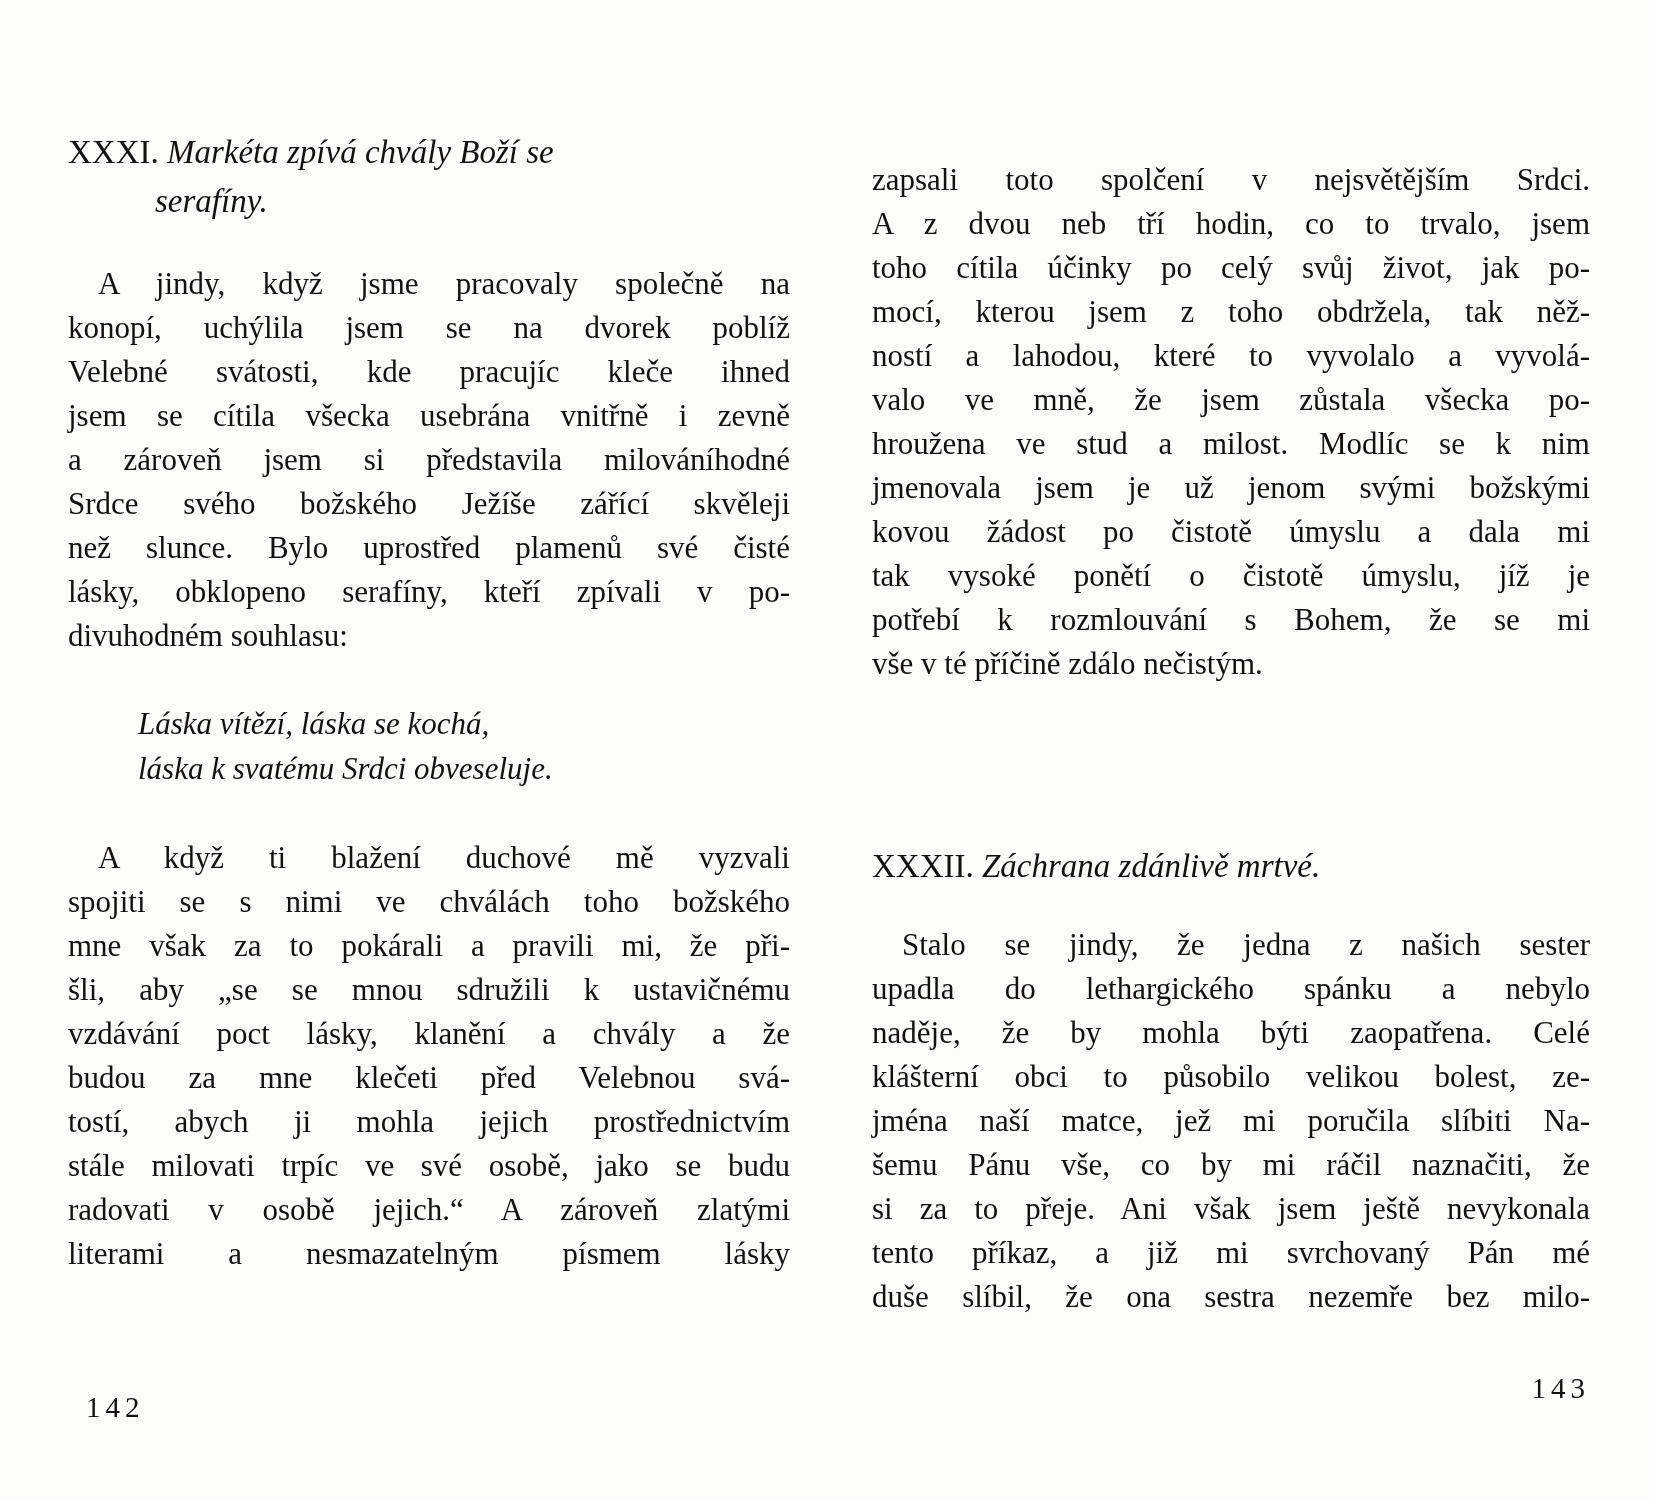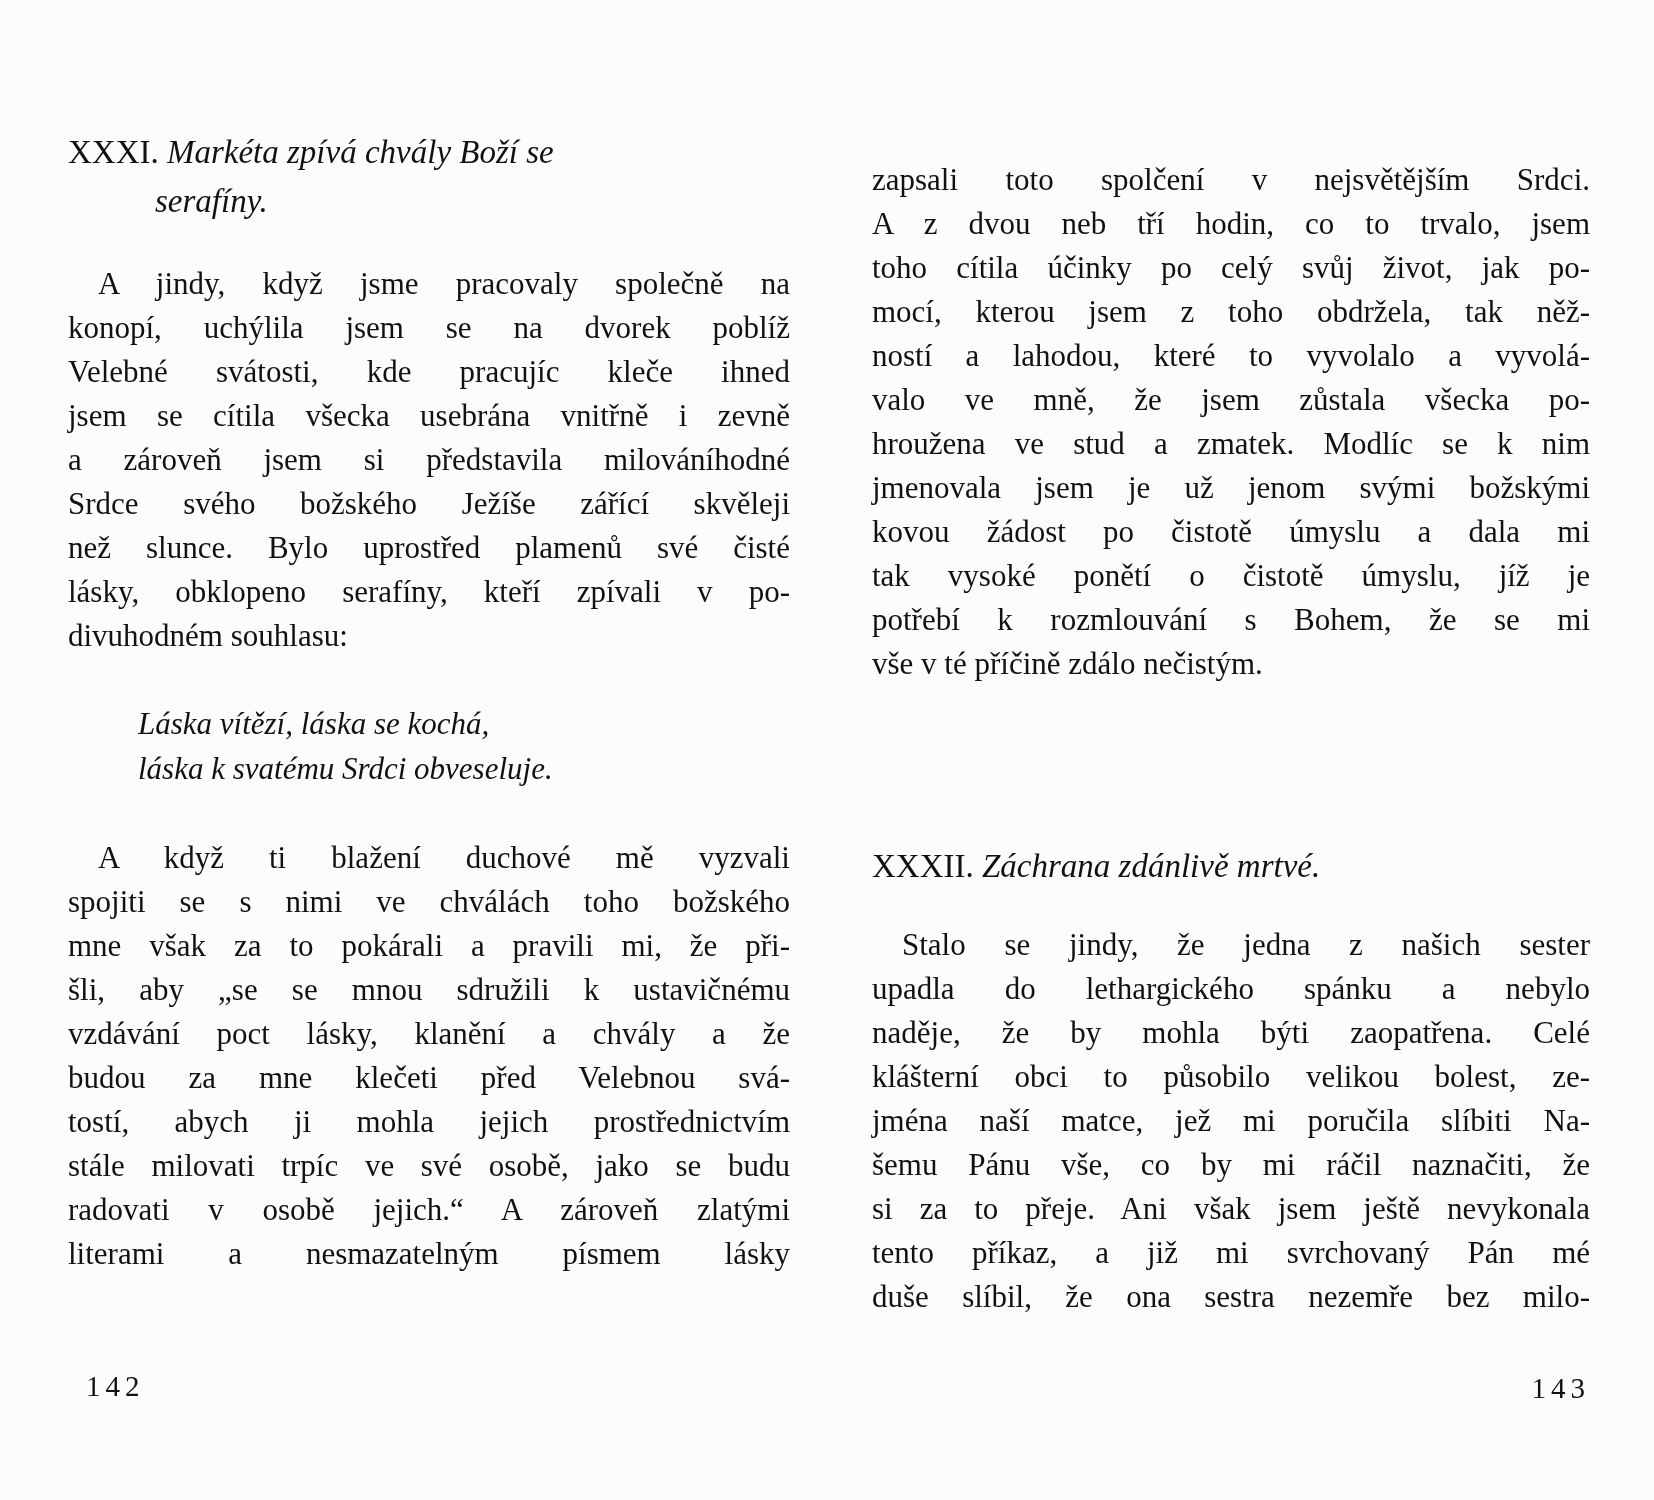--- a/index.html
+++ b/index.html
@@ -61,21 +61,21 @@
   .chapter-heading .chtitle { font-style: italic; }
   .chapter-heading .chline2 { font-style: italic; padding-left: 87px; }
 
   
   .pagenum {
     font-size: 29px;
     letter-spacing: 5px;
     line-height: 32px;
   }
   .pagenum.num-right { text-align: right; padding-right: 2px; }
-  .pagenum.num-left  { padding-left: 18px; }
+  .pagenum.num-left  { padding-left: 18px; margin-top: 21px; }
 </style>
 </head>
 <body>
 
 <div class="spread">
 
   <section class="page left">
 
     <h2 class="chapter-heading block" style="top:128px;">
       <div><span class="chnum">XXXI.</span>
@@ -118,21 +118,21 @@
 
   <section class="page right">
 
     <div class="para no-indent block" style="top:138px;margin-top:20px;">
         <div class="tline">zapsali toto spolčení v nejsvětějším Srdci.</div>
         <div class="tline">A z dvou neb tří hodin, co to trvalo, jsem</div>
         <div class="tline">toho cítila účinky po celý svůj život, jak po-</div>
         <div class="tline">mocí, kterou jsem z toho obdržela, tak něž-</div>
         <div class="tline">ností a lahodou, které to vyvolalo a vyvolá-</div>
         <div class="tline">valo ve mně, že jsem zůstala všecka po-</div>
-        <div class="tline">hroužena ve stud a zmatek. Modlíc se k nim</div>
+        <div class="tline">hroužena ve stud a milost. Modlíc se k nim</div>
         <div class="tline">jmenovala jsem je už jenom svými božskými</div>
         <div class="tline">kovou žádost po čistotě úmyslu a dala mi</div>
         <div class="tline">tak vysoké ponětí o čistotě úmyslu, jíž je</div>
         <div class="tline">potřebí k rozmlouvání s Bohem, že se mi</div>
         <div class="tline">vše v té příčině zdálo nečistým.</div>
       </div>
 
     <h2 class="chapter-heading block" style="top:842px;">
       <div><span class="chnum">XXXII.</span>
         <span class="chtitle">Záchrana zdánlivě mrtvé.</span></div>

